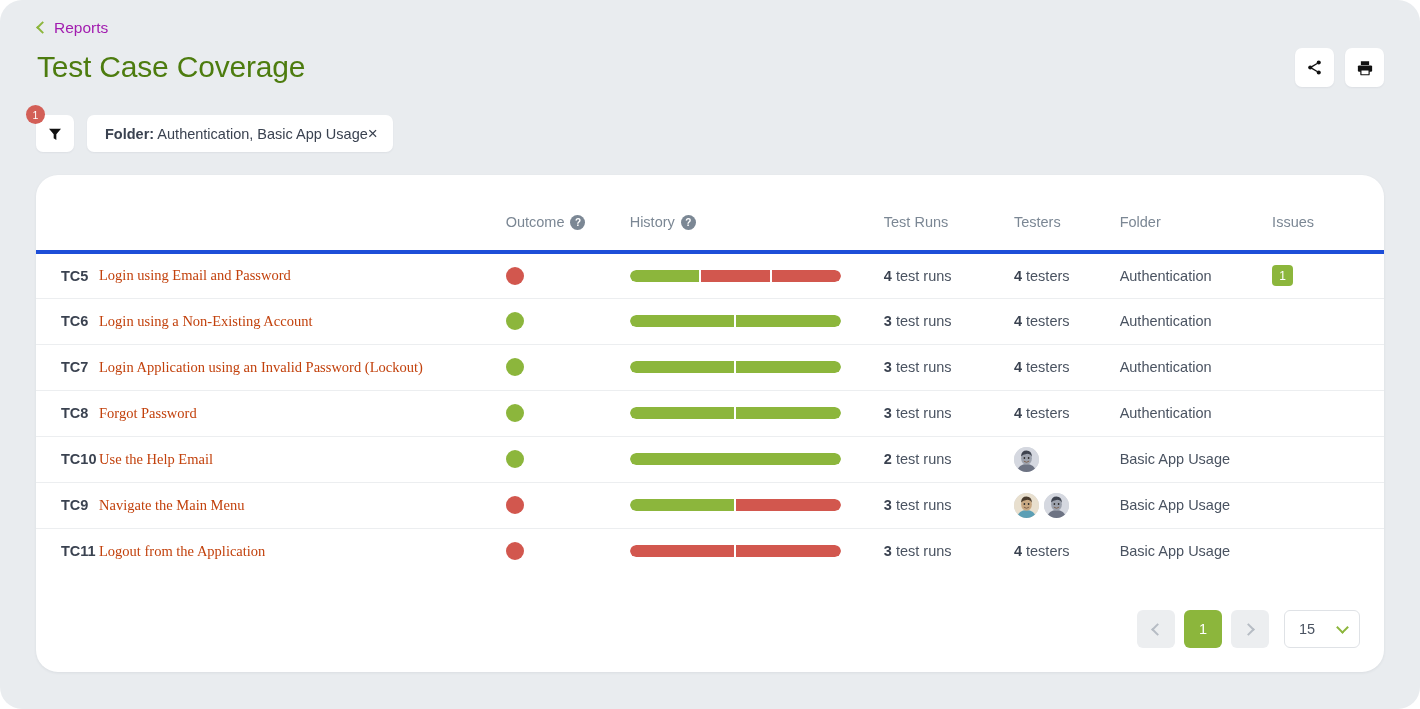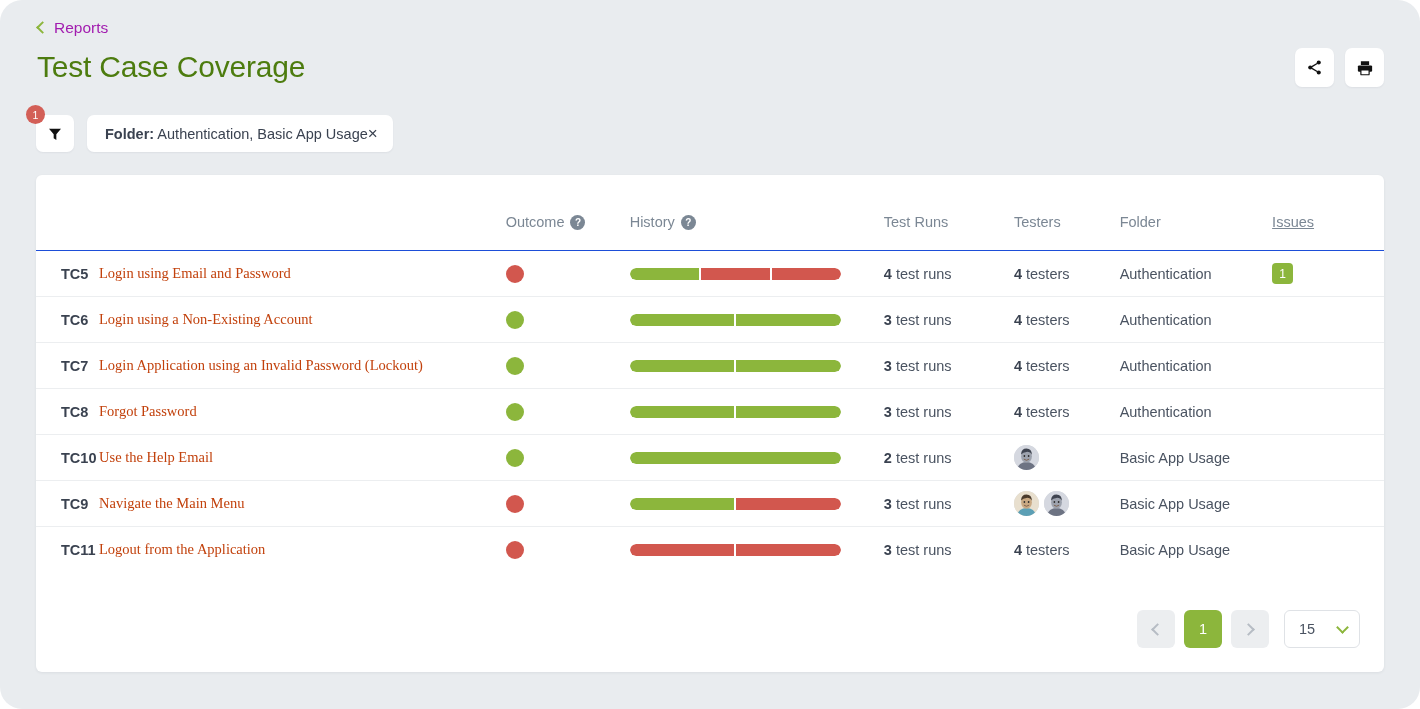--- a/index.html
+++ b/index.html
@@ -135,21 +135,21 @@
   }
 
   
   .card {
     position: absolute;
     left: 36px;
     top: 175px;
     width: 1348px;
     height: 497px;
     background: #fff;
-    border-radius: 6px;
+    border-radius: 22px;
     box-shadow: 0 1px 3px rgba(30,40,60,.07);
   }
 
   table.coverage {
     width: 100%;
     border-collapse: collapse;
     table-layout: fixed;
   }
 
   table.coverage th {
@@ -163,30 +163,30 @@
   }
 
   table.coverage td {
     padding: 0;
     height: 46px;
     font-size: 14.5px;
     color: #4a5361;
     border-top: 1px solid #eceef0;
     vertical-align: middle;
   }
-  table.coverage tbody tr:first-child td { border-top: 1px solid #1d4ed8; }
+  table.coverage tbody tr:first-child td { border-top: 4px solid #1d4ed8; }
 
   .col-id     { width: 62px;  padding-left: 25px !important; }
   .col-name   { width: 400px; }
   .col-out    { width: 122px; }
   .col-hist   { width: 250px; }
   .col-runs   { width: 128px; }
   .col-test   { width: 104px; }
   .col-fold   { width: 150px; }
-  .col-iss    { width: 110px; text-decoration: underline; }
+  .col-iss    { width: 110px; }
 
   th.col-id { padding-left: 25px !important; }
 
   .help-dot {
     display: inline-flex;
     align-items: center;
     justify-content: center;
     width: 15px;
     height: 15px;
     border-radius: 50%;

